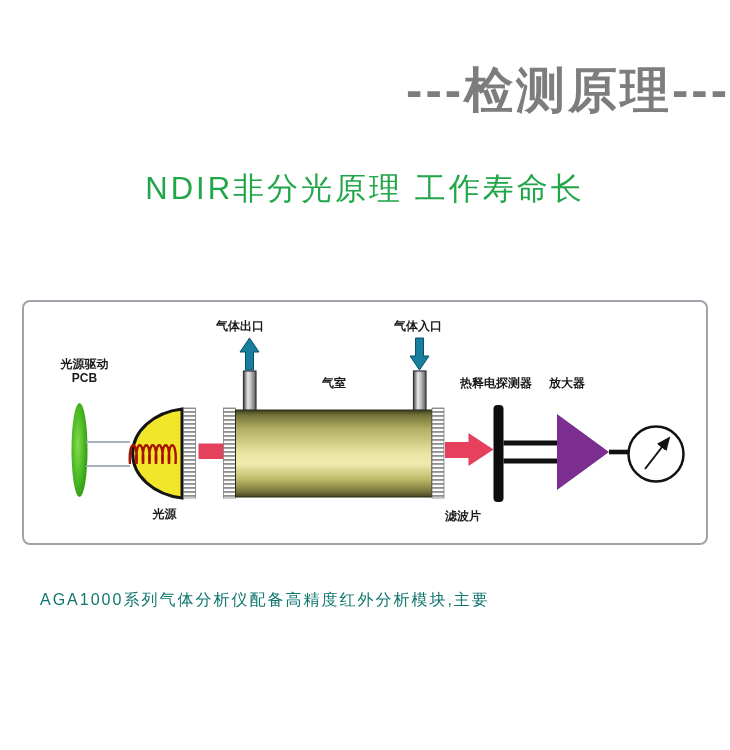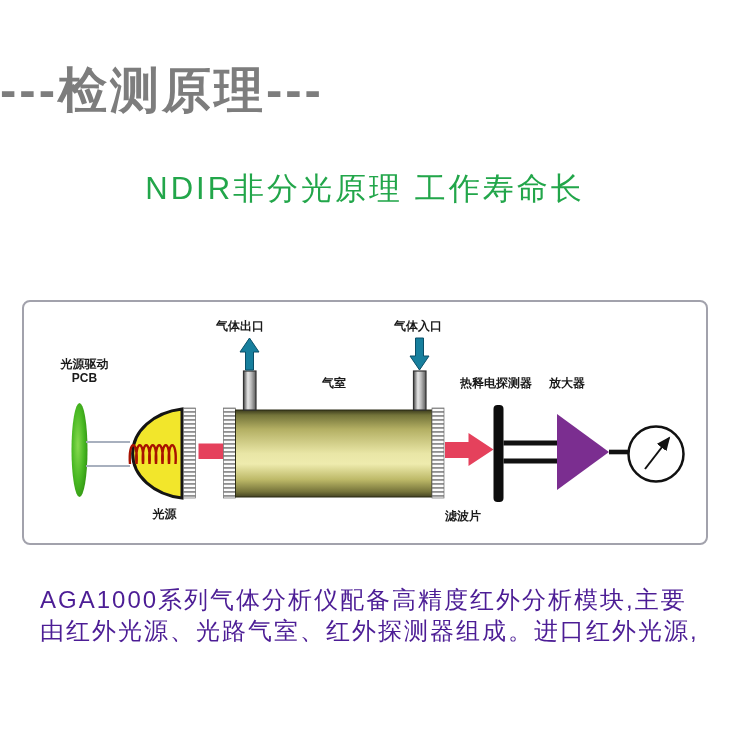--- a/index.html
+++ b/index.html
@@ -14,21 +14,21 @@
     height: 750px;
     background: #ffffff;
     overflow: hidden;
   }
   .title {
     position: absolute;
     top: 58px;
     left: 0;
     width: 730px;
     margin: 0;
-    text-align: left;
+    text-align: right;
     font-size: 49px;
     font-weight: bold;
     color: #7d7d7d;
     letter-spacing: 3px;
     white-space: nowrap;
   }
   .subtitle {
     position: absolute;
     top: 168px;
     left: 0;
@@ -57,23 +57,23 @@
     font-family: "Liberation Sans", sans-serif;
     font-size: 12px;
     font-weight: bold;
     fill: #1a1a1a;
   }
   .description {
     position: absolute;
     left: 40px;
     top: 584px;
     width: 670px;
-    font-size: 24px;
+    font-size: 16px;
     line-height: 31px;
-    color: #4c1d95;
+    color: #0f766e;
     letter-spacing: 2px;
   }
   .description div { white-space: nowrap; }
 </style>
 </head>
 <body>
 
 <div class="page">
 
   <h1 class="title">---检测原理---</h1>
@@ -153,16 +153,15 @@
       <text x="310" y="85" text-anchor="middle" class="svg-label">气室</text>
       <text x="472" y="85" text-anchor="middle" class="svg-label">热释电探测器</text>
       <text x="543" y="85" text-anchor="middle" class="svg-label">放大器</text>
       <text x="140.5" y="216" text-anchor="middle" class="svg-label">光源</text>
       <text x="439" y="218" text-anchor="middle" class="svg-label">滤波片</text>
     </svg>
   </div>
 
   <div class="description">
     <div>AGA1000系列气体分析仪配备高精度红外分析模块,主要</div>
-    <div>由红外光源、光路气室、红外探测器组成。进口红外光源,</div>
   </div>
 
 </div>
 
 </body></html>

